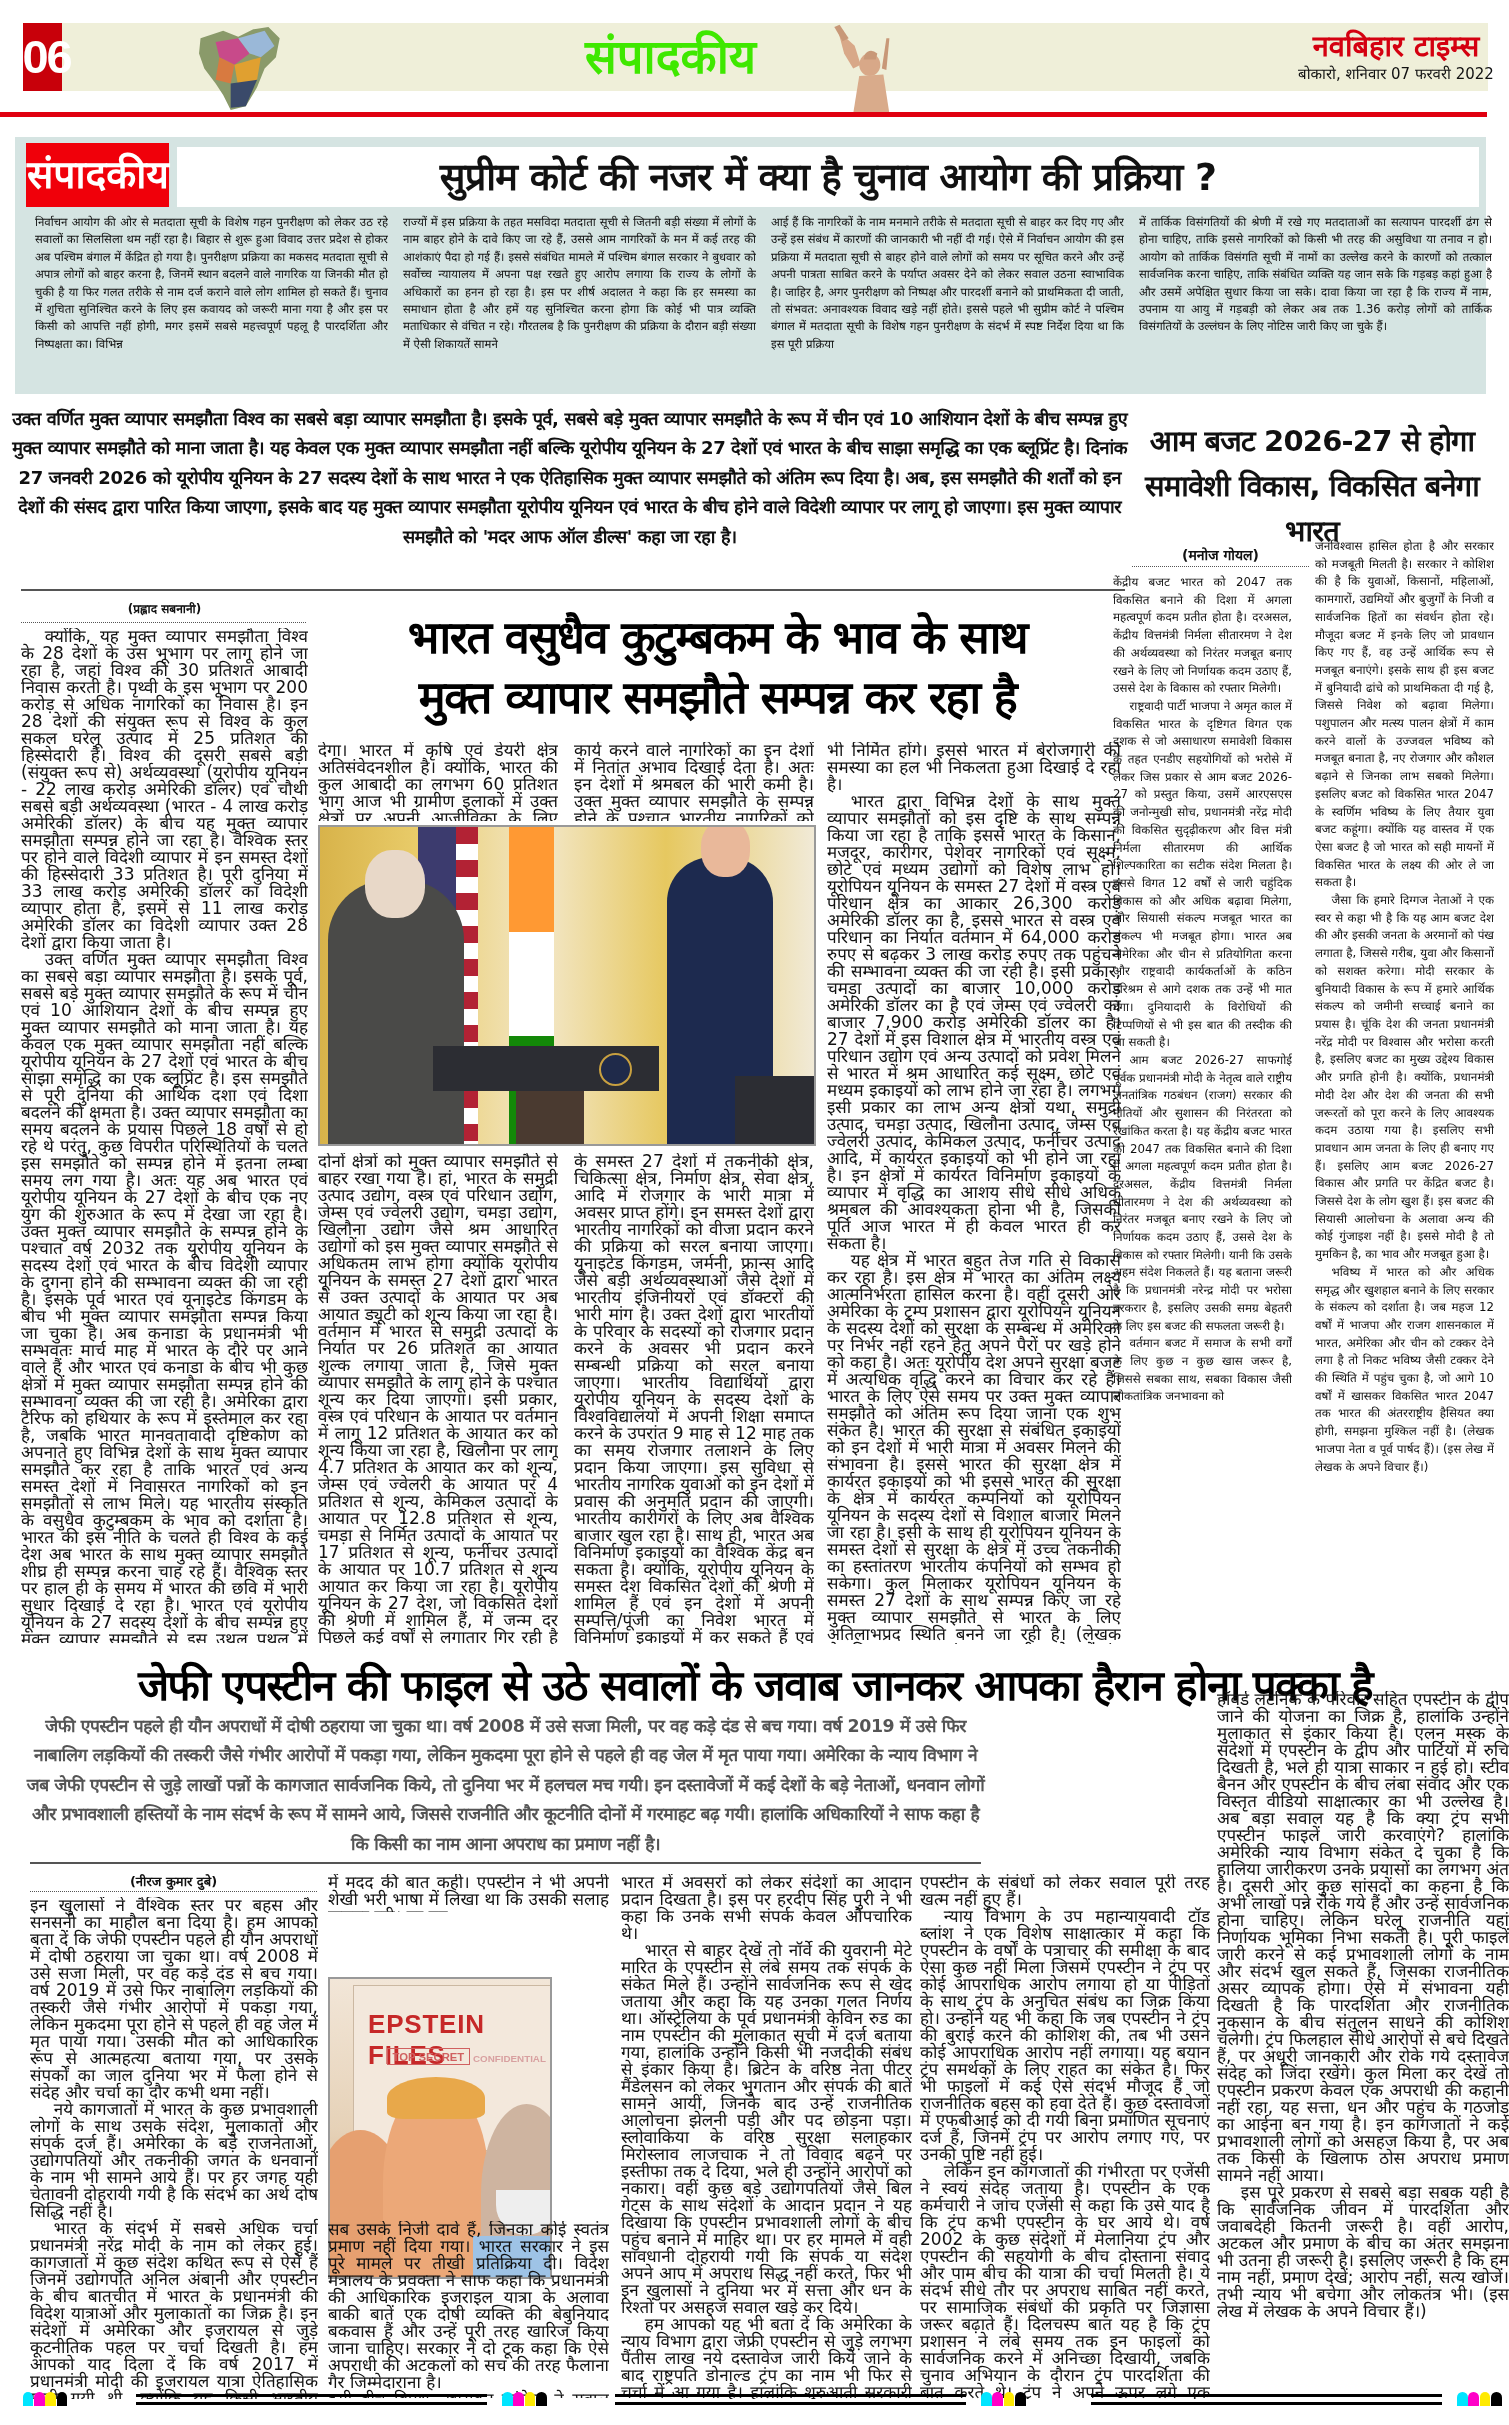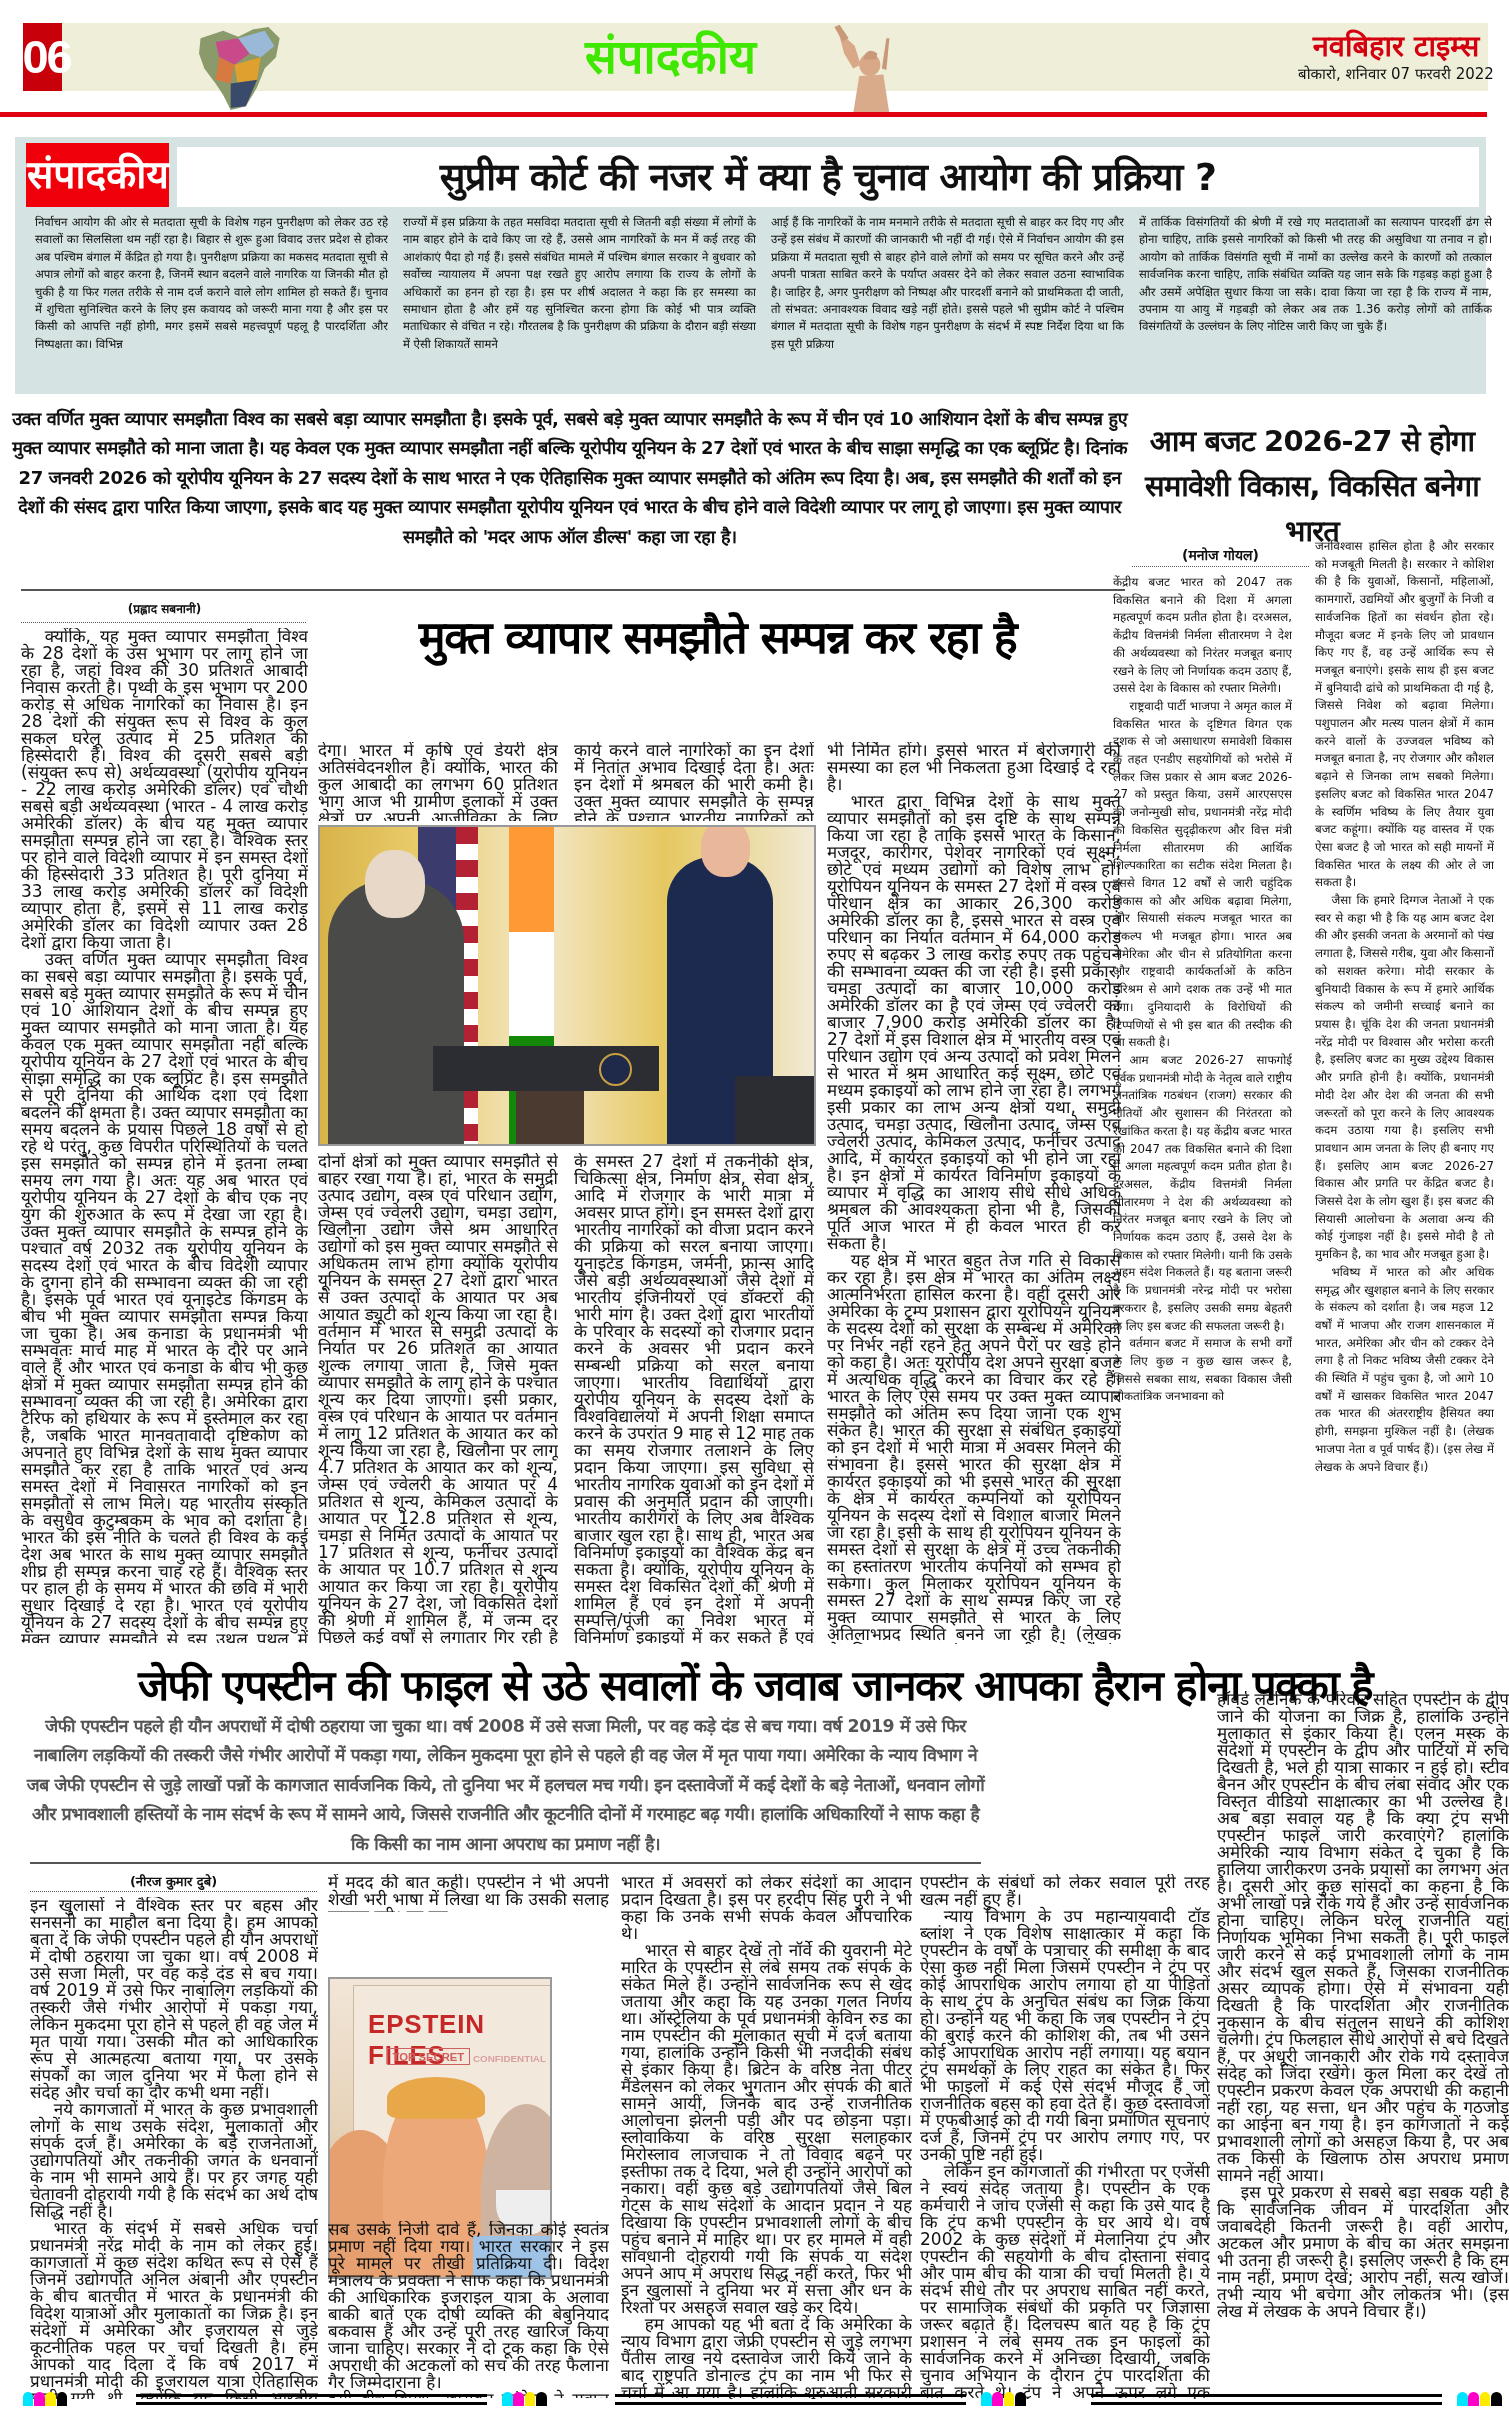--- a/index.html
+++ b/index.html
@@ -124,20 +124,21 @@
   <div class="ed-col">में तार्किक विसंगतियों की श्रेणी में रखे गए मतदाताओं का सत्यापन पारदर्शी ढंग से होना चाहिए, ताकि इससे नागरिकों को किसी भी तरह की असुविधा या तनाव न हो। आयोग को तार्किक विसंगति सूची में नामों का उल्लेख करने के कारणों को तत्काल सार्वजनिक करना चाहिए, ताकि संबंधित व्यक्ति यह जान सके कि गड़बड़ कहां हुआ है और उसमें अपेक्षित सुधार किया जा सके। दावा किया जा रहा है कि राज्य में नाम, उपनाम या आयु में गड़बड़ी को लेकर अब तक 1.36 करोड़ लोगों को तार्किक विसंगतियों के उल्लंघन के लिए नोटिस जारी किए जा चुके हैं।</div>
 </div>
 
 <div class="a1-standfirst">उक्त वर्णित मुक्त व्यापार समझौता विश्व का सबसे बड़ा व्यापार समझौता है। इसके पूर्व, सबसे बड़े मुक्त व्यापार समझौते के रूप में चीन एवं 10 आशियान देशों के बीच सम्पन्न हुए मुक्त व्यापार समझौते को माना जाता है। यह केवल एक मुक्त व्यापार समझौता नहीं बल्कि यूरोपीय यूनियन के 27 देशों एवं भारत के बीच साझा समृद्धि का एक ब्लूप्रिंट है। दिनांक 27 जनवरी 2026 को यूरोपीय यूनियन के 27 सदस्य देशों के साथ भारत ने एक ऐतिहासिक मुक्त व्यापार समझौते को अंतिम रूप दिया है। अब, इस समझौते की शर्तों को इन देशों की संसद द्वारा पारित किया जाएगा, इसके बाद यह मुक्त व्यापार समझौता यूरोपीय यूनियन एवं भारत के बीच होने वाले विदेशी व्यापार पर लागू हो जाएगा। इस मुक्त व्यापार समझौते को 'मदर आफ ऑल डील्स' कहा जा रहा है।</div>
 <div class="rule-h" style="left:21px; top:589px; width:1104px;"></div>
 
 <div class="byline" style="left:21px; top:600px; width:287px;">(प्रह्लाद सबनानी)</div>
 <div class="dot-rule" style="left:21px; top:622px; width:285px;"></div>
 
 <div class="a1-headline">
+  <div>भारत वसुधैव कुटुम्बकम के भाव के साथ</div>
   <div>मुक्त व्यापार समझौते सम्पन्न कर रहा है</div>
 </div>
 
 <div class="col-text" style="left:21px; top:628px; width:287px; height:1015px;">
   <p>क्योंकि, यह मुक्त व्यापार समझौता विश्व के 28 देशों के उस भूभाग पर लागू होने जा रहा है, जहां विश्व की 30 प्रतिशत आबादी निवास करती है। पृथ्वी के इस भूभाग पर 200 करोड़ से अधिक नागरिकों का निवास है। इन 28 देशों की संयुक्त रूप से विश्व के कुल सकल घरेलू उत्पाद में 25 प्रतिशत की हिस्सेदारी है। विश्व की दूसरी सबसे बड़ी (संयुक्त रूप से) अर्थव्यवस्था (यूरोपीय यूनियन - 22 लाख करोड़ अमेरिकी डॉलर) एवं चौथी सबसे बड़ी अर्थव्यवस्था (भारत - 4 लाख करोड़ अमेरिकी डॉलर) के बीच यह मुक्त व्यापार समझौता सम्पन्न होने जा रहा है। वैश्विक स्तर पर होने वाले विदेशी व्यापार में इन समस्त देशों की हिस्सेदारी 33 प्रतिशत है। पूरी दुनिया में 33 लाख करोड़ अमेरिकी डॉलर का विदेशी व्यापार होता है, इसमें से 11 लाख करोड़ अमेरिकी डॉलर का विदेशी व्यापार उक्त 28 देशों द्वारा किया जाता है।</p>
   <p>उक्त वर्णित मुक्त व्यापार समझौता विश्व का सबसे बड़ा व्यापार समझौता है। इसके पूर्व, सबसे बड़े मुक्त व्यापार समझौते के रूप में चीन एवं 10 आशियान देशों के बीच सम्पन्न हुए मुक्त व्यापार समझौते को माना जाता है। यह केवल एक मुक्त व्यापार समझौता नहीं बल्कि यूरोपीय यूनियन के 27 देशों एवं भारत के बीच साझा समृद्धि का एक ब्लूप्रिंट है। इस समझौते से पूरी दुनिया की आर्थिक दशा एवं दिशा बदलने की क्षमता है। उक्त व्यापार समझौता का समय बदलने के प्रयास पिछले 18 वर्षों से हो रहे थे परंतु, कुछ विपरीत परिस्थितियों के चलते इस समझौते को सम्पन्न होने में इतना लम्बा समय लग गया है। अतः यह अब भारत एवं यूरोपीय यूनियन के 27 देशों के बीच एक नए युग की शुरुआत के रूप में देखा जा रहा है। उक्त मुक्त व्यापार समझौते के सम्पन्न होने के पश्चात वर्ष 2032 तक यूरोपीय यूनियन के सदस्य देशों एवं भारत के बीच विदेशी व्यापार के दुगना होने की सम्भावना व्यक्त की जा रही है। इसके पूर्व भारत एवं यूनाइटेड किंगडम के बीच भी मुक्त व्यापार समझौता सम्पन्न किया जा चुका है। अब कनाडा के प्रधानमंत्री भी सम्भवतः मार्च माह में भारत के दौरे पर आने वाले हैं और भारत एवं कनाडा के बीच भी कुछ क्षेत्रों में मुक्त व्यापार समझौता सम्पन्न होने की सम्भावना व्यक्त की जा रही है। अमेरिका द्वारा टैरिफ को हथियार के रूप में इस्तेमाल कर रहा है, जबकि भारत मानवतावादी दृष्टिकोण को अपनाते हुए विभिन्न देशों के साथ मुक्त व्यापार समझौते कर रहा है ताकि भारत एवं अन्य समस्त देशों में निवासरत नागरिकों को इन समझौतों से लाभ मिले। यह भारतीय संस्कृति के वसुधैव कुटुम्बकम के भाव को दर्शाता है। भारत की इस नीति के चलते ही विश्व के कई देश अब भारत के साथ मुक्त व्यापार समझौते शीघ्र ही सम्पन्न करना चाह रहे हैं। वैश्विक स्तर पर हाल ही के समय में भारत की छवि में भारी सुधार दिखाई दे रहा है। भारत एवं यूरोपीय यूनियन के 27 सदस्य देशों के बीच सम्पन्न हुए मुक्त व्यापार समझौते से इस उथल पुथल में कुछ सुधार आता हुआ दिखाई</p>
 </div>
 
 <div class="col-text" style="left:318px; top:742px; width:240px; height:79px;">
   <p class="noind">देगा। भारत में कृषि एवं डेयरी क्षेत्र अतिसंवेदनशील है। क्योंकि, भारत की कुल आबादी का लगभग 60 प्रतिशत भाग आज भी ग्रामीण इलाकों में उक्त क्षेत्रों पर अपनी आजीविका के लिए निर्भर है। अतः उक्त</p>

